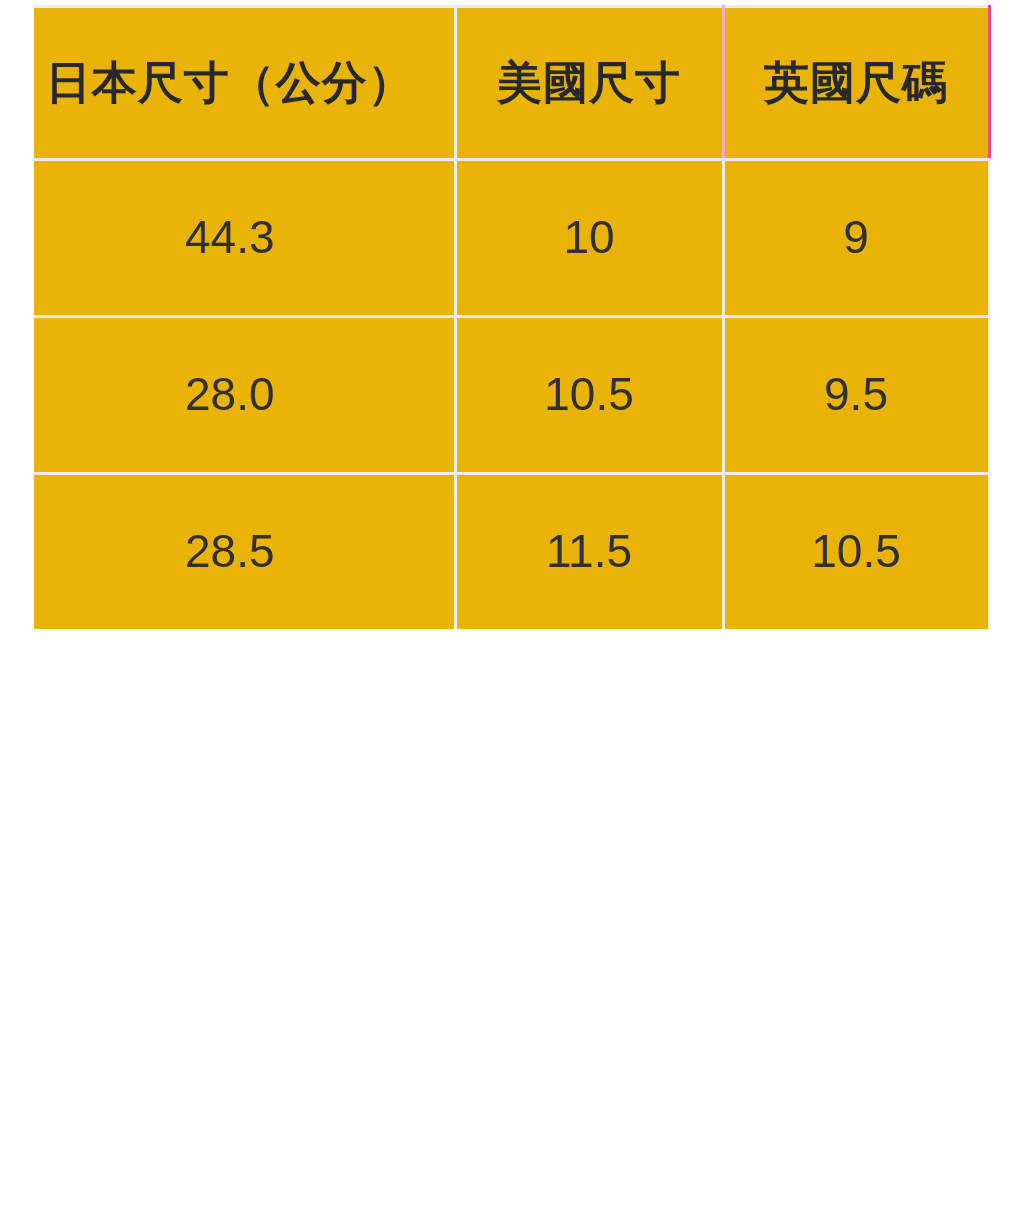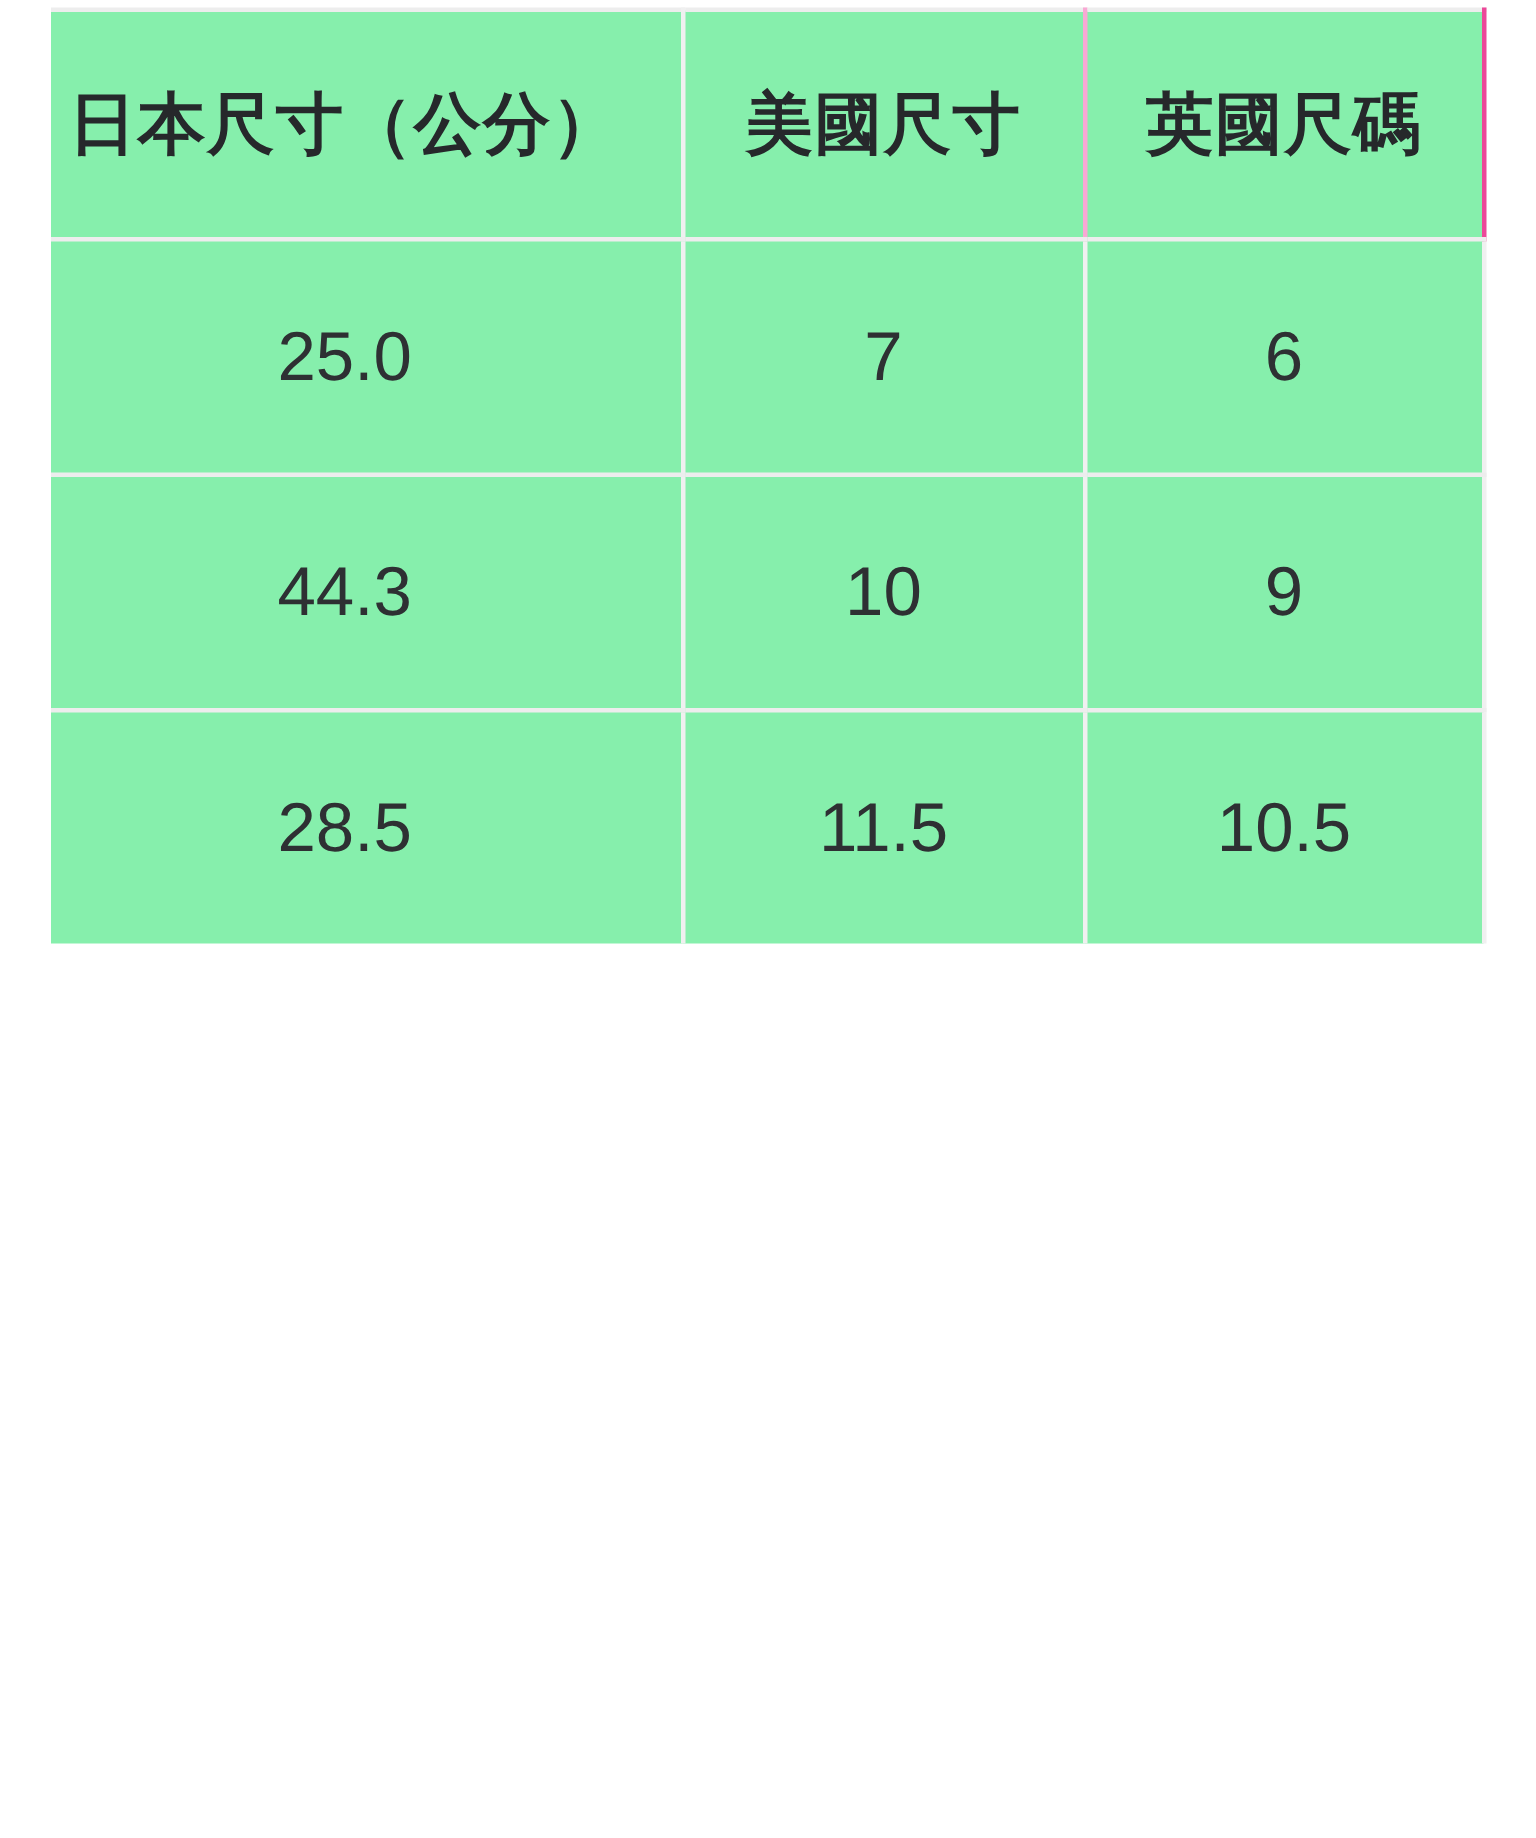--- a/index.html
+++ b/index.html
@@ -36,21 +36,21 @@
   .size-table col.c1 { width: 421px; }
   .size-table col.c2 { width: 268px; }
   .size-table col.c3 { width: 266px; }
 
   .size-table th,
   .size-table td {
     padding: 0;
     margin: 0;
     text-align: center;
     vertical-align: middle;
-    background: #86efac;
+    background: #eab308;
   }
 
   
   .size-table thead tr {
     height: 150px;
   }
   .size-table thead th {
     height: 150px;
     font-size: 45px;
     font-weight: 700;
@@ -106,28 +106,28 @@
     <thead>
       <tr>
         <th class="col-jp">日本尺寸（公分）</th>
         <th>美國尺寸</th>
         <th>英國尺碼</th>
       </tr>
     </thead>
 
     <tbody>
       <tr>
-        <td class="col-jp">25.0</td>
-        <td>7</td>
-        <td>6</td>
-      </tr>
-      <tr>
         <td class="col-jp">44.3</td>
         <td>10</td>
         <td>9</td>
+      </tr>
+      <tr>
+        <td class="col-jp">28.0</td>
+        <td>10.5</td>
+        <td>9.5</td>
       </tr>
       <tr>
         <td class="col-jp">28.5</td>
         <td>11.5</td>
         <td>10.5</td>
       </tr>
     </tbody>
   </table>
 
 </div>

